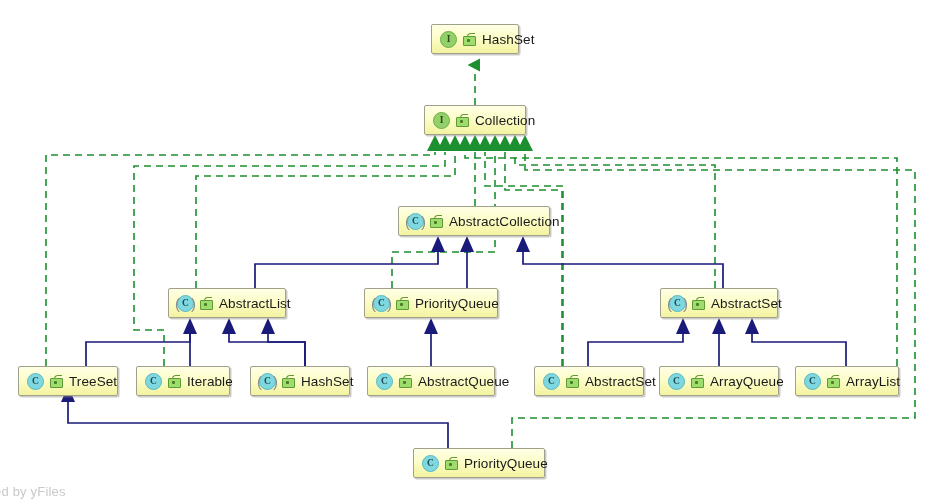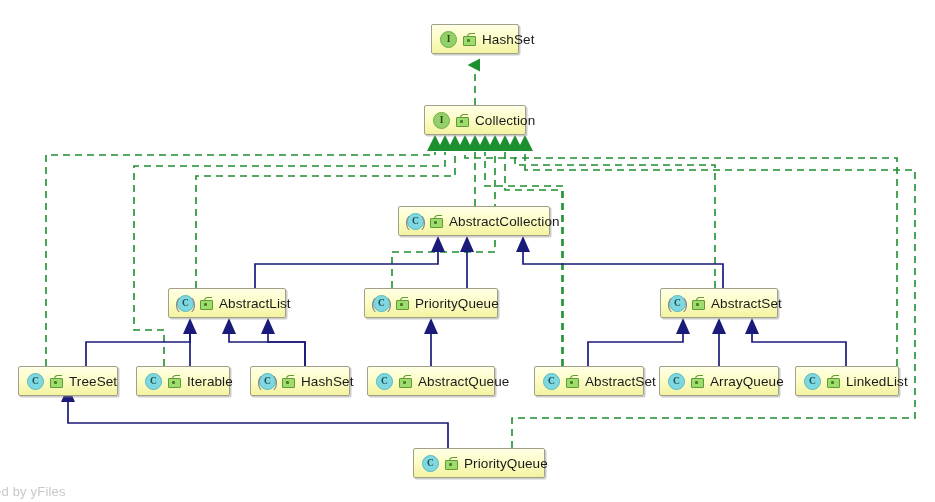--- a/index.html
+++ b/index.html
@@ -330,21 +330,21 @@
   </div>
 
   <div class="node" style="left:795px;top:366px;width:104px;">
     <span class="tico cls">
       <span class="disc">C</span>
     </span>
     <span class="vico">
       <span class="shackle"></span>
         <span class="body"></span>
     </span>
-    <span class="label">LinkedList</span>
+    <span class="label">ArrayList</span>
   </div>
 
   <div class="node" style="left:413px;top:448px;width:132px;">
     <span class="tico cls">
       <span class="disc">C</span>
     </span>
     <span class="vico">
       <span class="shackle"></span>
         <span class="body"></span>
     </span>

